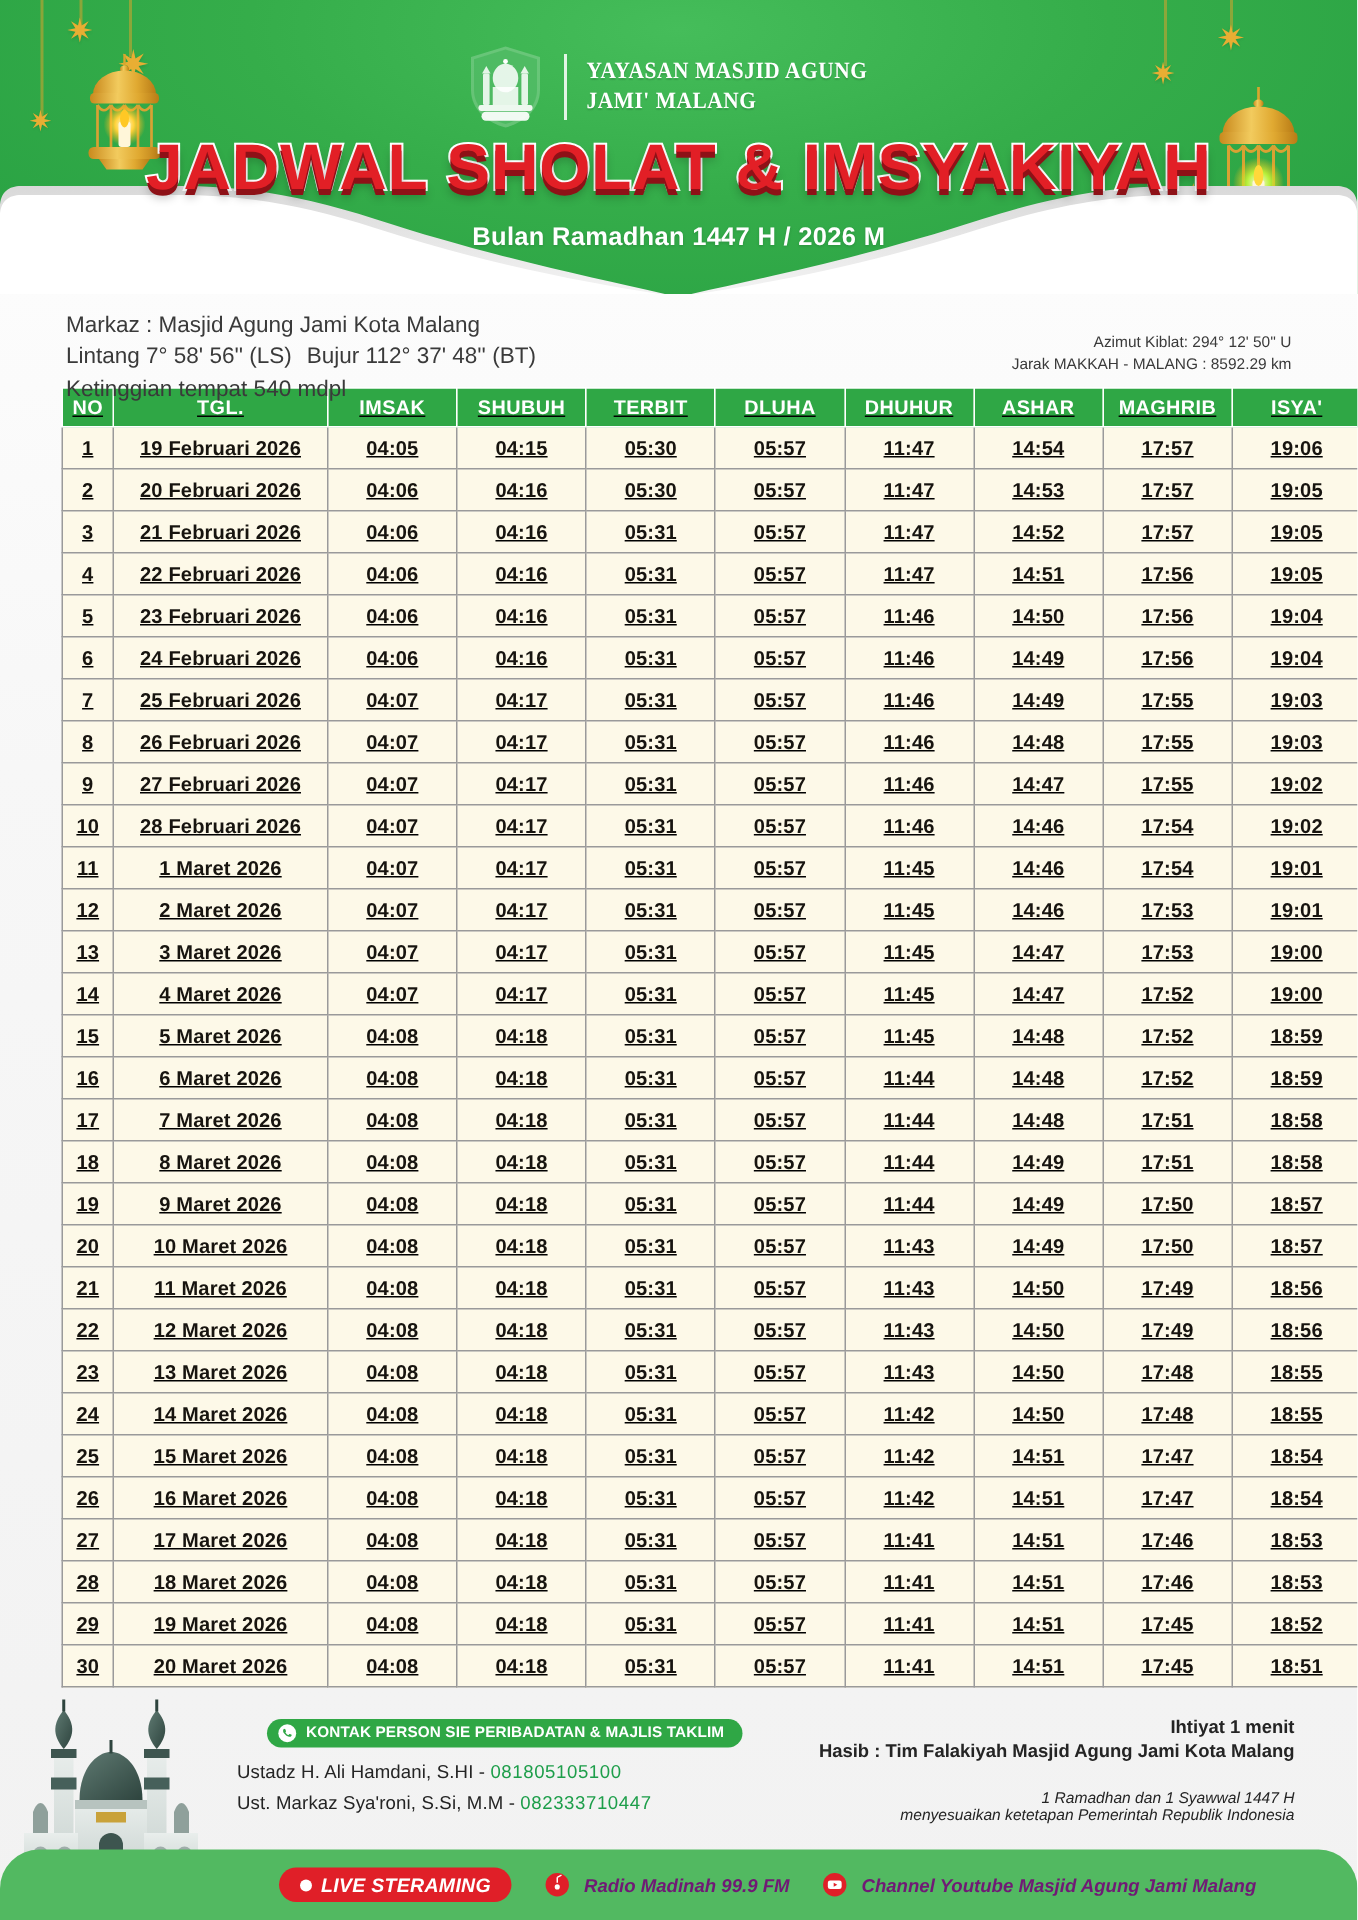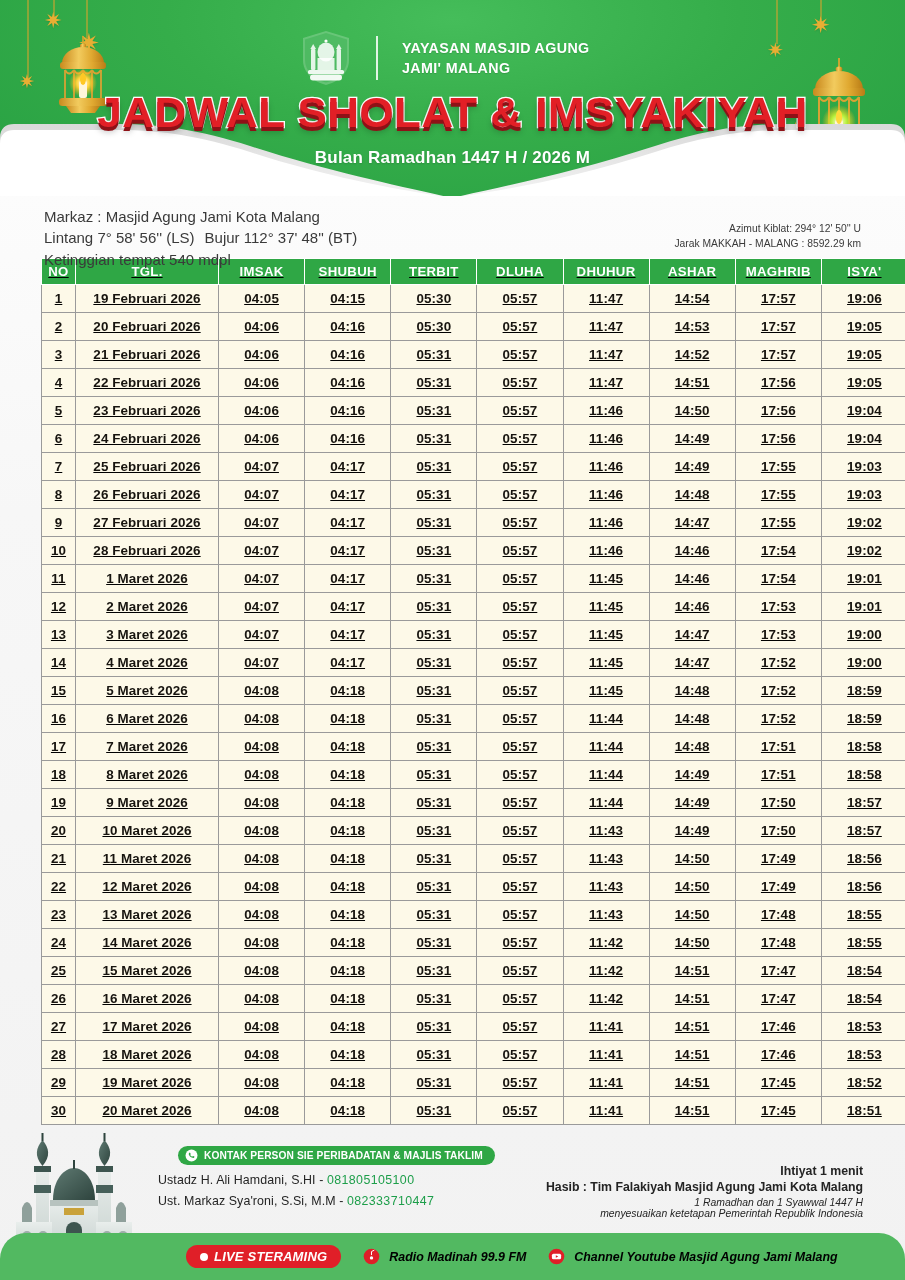--- a/index.html
+++ b/index.html
@@ -32,22 +32,23 @@
     position: absolute;
     color: #e8ae33;
     font-size: 22px;
     line-height: 1;
     text-shadow: 0 1px 2px rgba(0,0,0,.12);
   }
   .lantern { position: absolute; }
 
   .brand {
     position: absolute; left: 0; right: 0; top: 30px;
-    display: flex; align-items: center; justify-content: center; gap: 24px;
+    display: flex; align-items: center; justify-content: center; gap: 13px;
     z-index: 5;
+    font-family: Liberation Serif, serif;
   }
   .brand-logo {
     width: 52px; height: 56px;
     display: block;
   }
   .brand-div { width: 2px; height: 44px; background: rgba(255,255,255,.85); }
   .brand-text {
     color: #ffffff;
     font-weight: 700;
     font-size: 15.5px;
@@ -151,40 +152,40 @@
   }
   .wa-icon { width: 13px; height: 13px; display:block; }
   .contact-line {
     font-size: 12.4px; color: #242424; margin-top: 7px; letter-spacing: .1px;
   }
   .contact-line .phone { color: #1d9e4a; font-weight: 400; letter-spacing: .4px; }
 
   .hasib-block {
     position: absolute; right: 42px; top: 16px; text-align: right; color: #242424;
   }
-  .hasib-1 { font-size: 12.3px; font-weight: 700; margin-top: 20px; }
+  .hasib-1 { font-size: 12.3px; font-weight: 700; }
   .hasib-2 { font-size: 12.3px; font-weight: 700; margin-top: 2px; }
-  .hasib-3 { font-size: 10.4px; font-style: italic; margin-top: 3px; }
+  .hasib-3 { font-size: 10.4px; font-style: italic; margin-top: 20px; }
   .hasib-4 { font-size: 10.4px; font-style: italic; }
 
   .stream-bar {
     position: absolute; left: 0; bottom: 0; width: 905px; height: 47px;
     background: #52b961;
     border-top-left-radius: 26px; border-top-right-radius: 26px;
     display: flex; align-items: center; gap: 22px;
     padding-left: 186px;
   }
   .live-pill {
     display: inline-flex; align-items: center; gap: 6px;
     background: #e01f28; color: #fff;
     border-radius: 13px; padding: 4px 14px;
     font-size: 13px; font-weight: 700; font-style: italic; letter-spacing: .2px;
   }
   .live-dot { width: 8px; height: 8px; border-radius: 50%; background: #fff; display: block; }
-  .stream-item { display: inline-flex; align-items: center; gap: 9px; color: #000000; font-size: 12.4px; font-style: italic; font-weight: 700; }
+  .stream-item { display: inline-flex; align-items: center; gap: 9px; color: #701a75; font-size: 12.4px; font-style: italic; font-weight: 700; }
   .radio-icon, .yt-icon { width: 17px; height: 17px; display:block; }
 </style>
 </head>
 <body>
 
 <div class="poster">
 
   <div class="header">
 
     <div class="stars">

